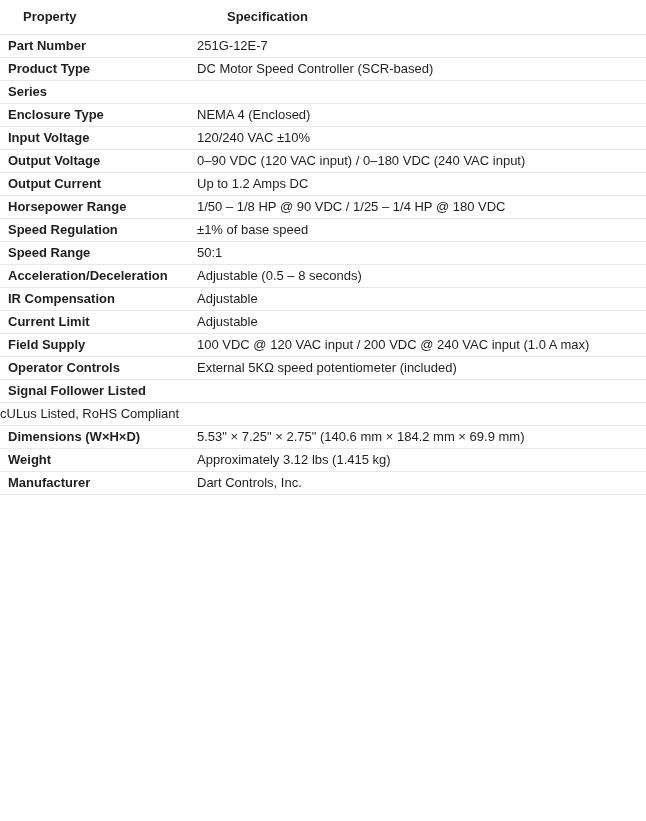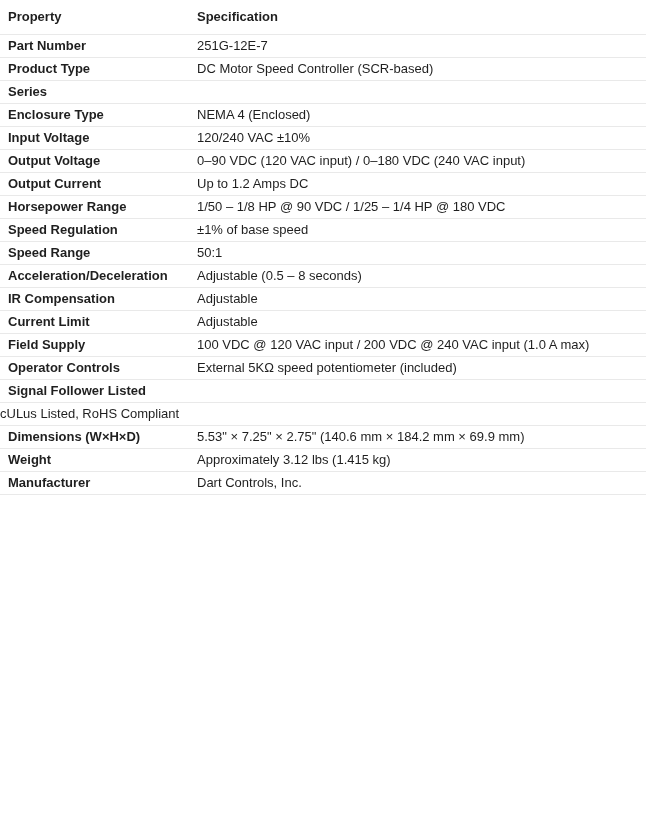--- a/index.html
+++ b/index.html
@@ -35,20 +35,21 @@
     padding-left: 8px;
     box-sizing: border-box;
     font-weight: bold;
   }
   .cell.spec {
     flex: 1 1 auto;
     padding-right: 0;
   }
   .row.header .cell {
     font-weight: bold;
+    margin-left: 15px;
   }
 </style>
 </head>
 <body>
 
 <div class="spec-table">
   <div class="row header">
     <div class="cell prop">Property</div>
     <div class="cell spec">Specification</div>
   </div>

